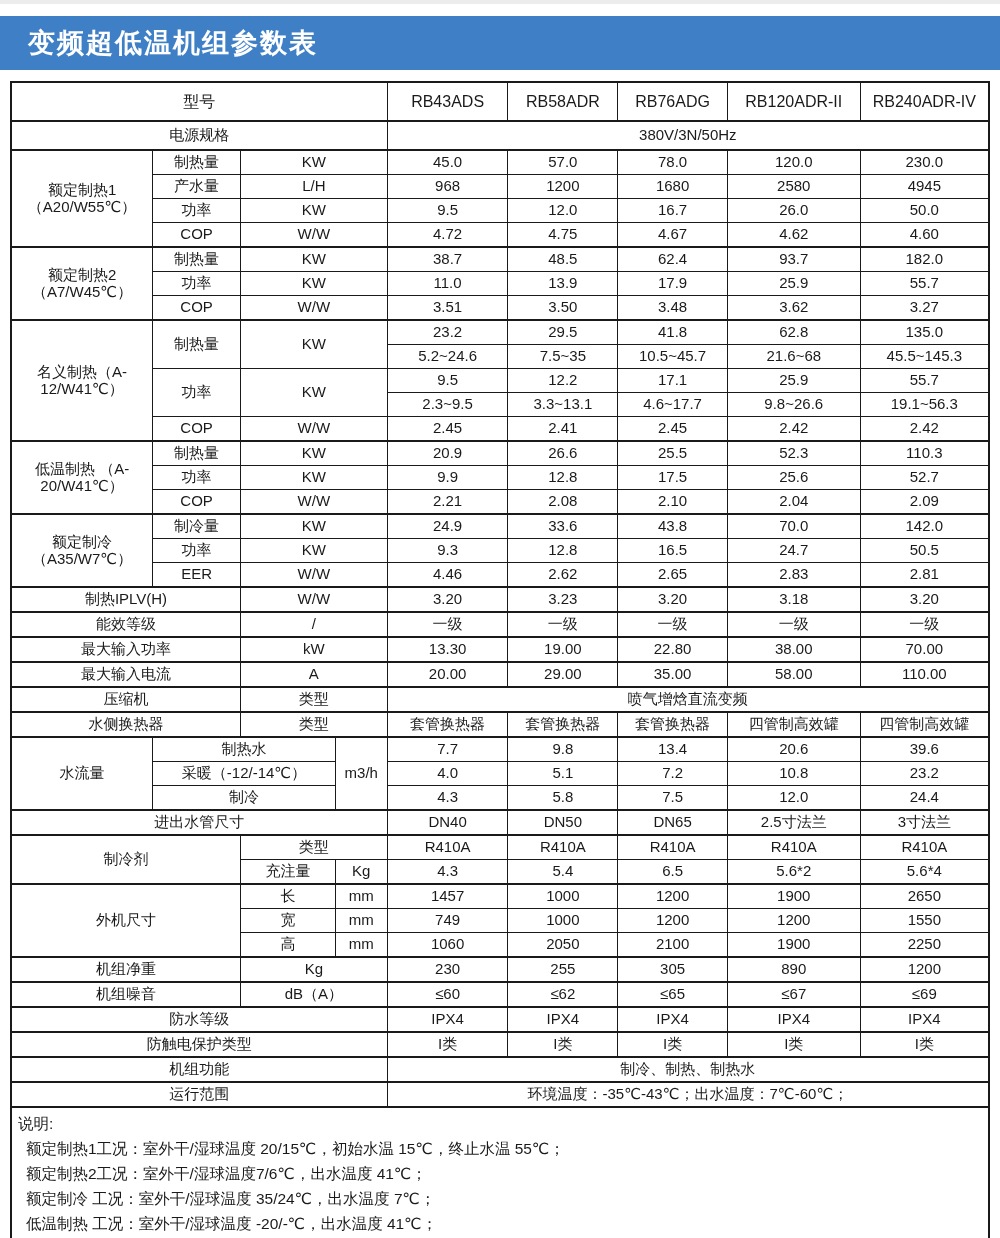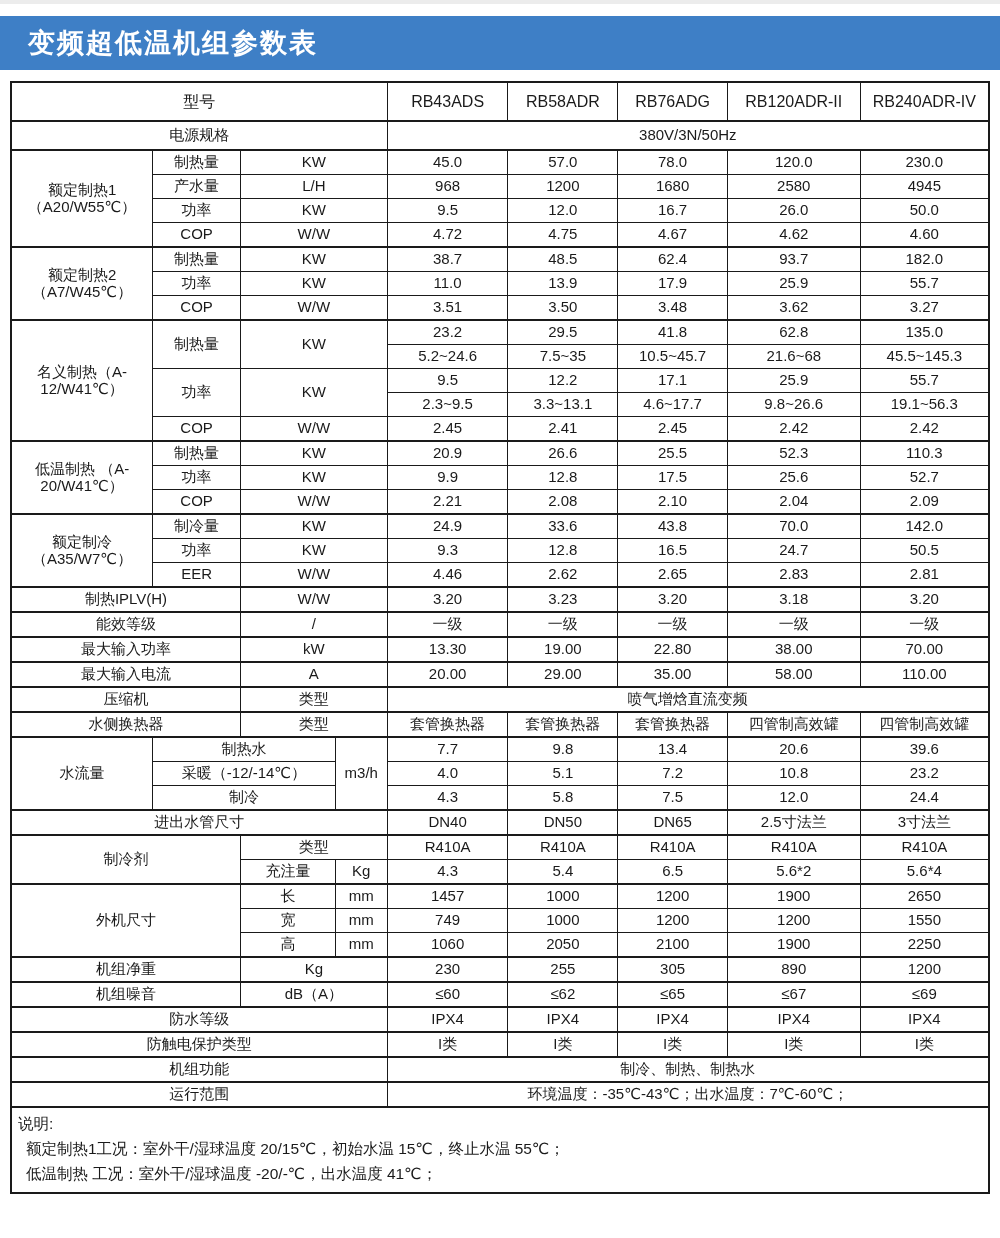--- a/index.html
+++ b/index.html
@@ -396,15 +396,17 @@
   <td colspan="4">运行范围</td>
   <td colspan="5">环境温度：-35℃-43℃；出水温度：7℃-60℃；</td>
 </tr>
 </tbody>
 </table>
 </div>
 
 <div class="notes">
   <div>说明:</div>
   <div class="line">额定制热1工况：室外干/湿球温度 20/15℃，初始水温 15℃，终止水温 55℃；</div>
+  <div class="line">额定制热2工况：室外干/湿球温度7/6℃，出水温度 41℃；</div>
+  <div class="line">额定制冷 工况：室外干/湿球温度 35/24℃，出水温度 7℃；</div>
   <div class="line">低温制热 工况：室外干/湿球温度 -20/-℃，出水温度 41℃；</div>
 
 </div>
 
 </body></html>

